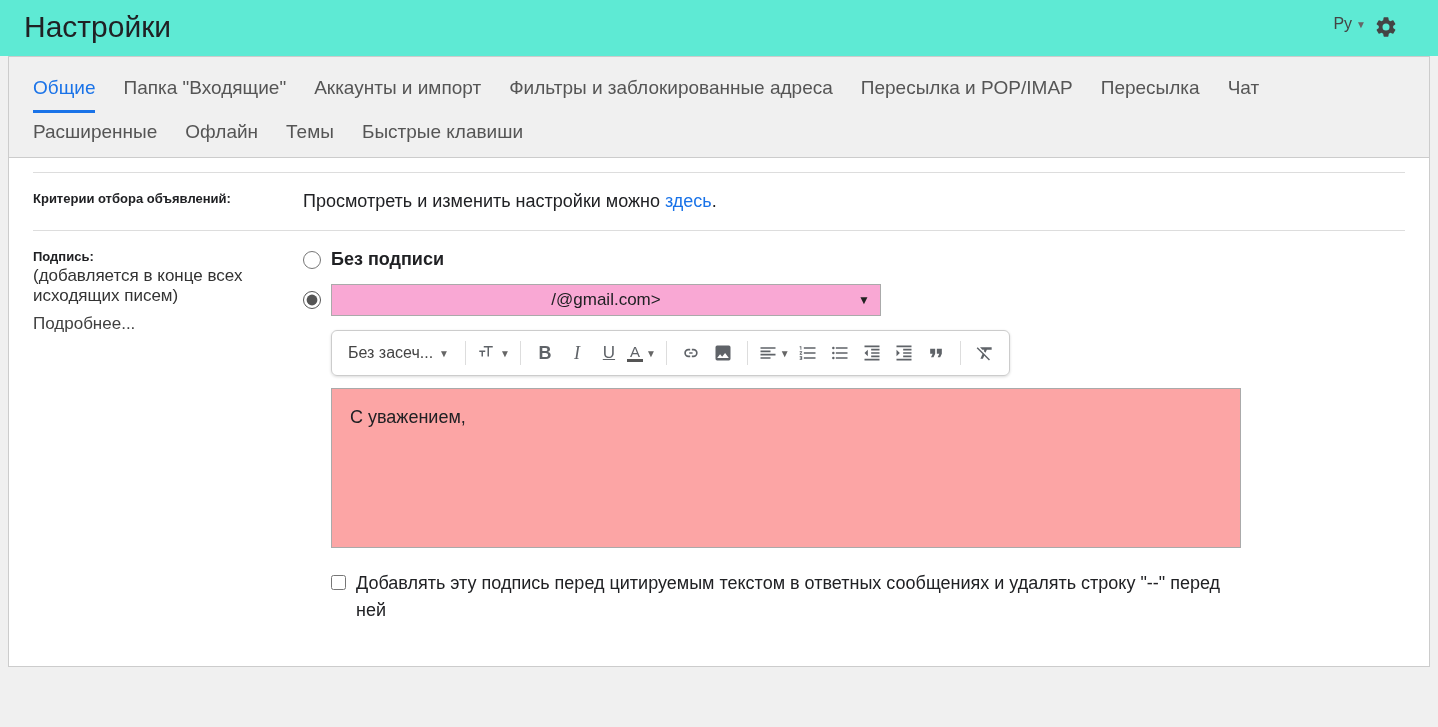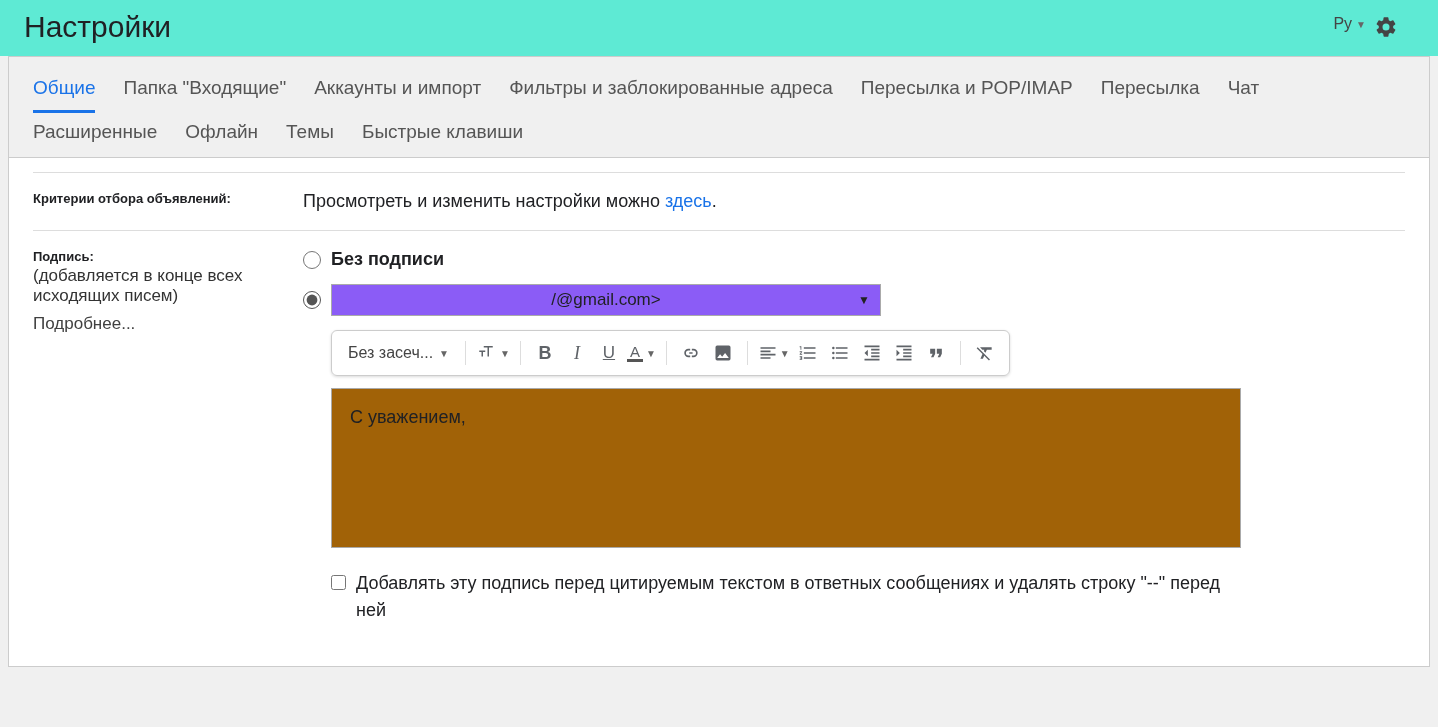--- a/index.html
+++ b/index.html
@@ -28,30 +28,30 @@
     .setting-label-sub { font-size: 17px; color: #333; margin-top: 2px; }
     .learn-more { color: #404040; cursor: pointer; display: inline-block; margin-top: 8px; }
 
     .setting-value-col { flex: 1; font-size: 18px; }
     .link { color: #1a73e8; cursor: pointer; }
 
     .radio-row { display: flex; align-items: center; gap: 10px; margin-bottom: 14px; }
     .radio-row input[type="radio"] { width: 18px; height: 18px; accent-color: #555; }
     .radio-label { font-weight: bold; }
 
-    .account-select { width: 550px; height: 32px; border: 1px solid #aaa; background: #8b5cf6; font-size: 17px; text-align: center; display:flex; align-items:center; justify-content:center; position: relative; cursor:pointer; }
+    .account-select { width: 550px; height: 32px; border: 1px solid #aaa; background: #f9a8d4; font-size: 17px; text-align: center; display:flex; align-items:center; justify-content:center; position: relative; cursor:pointer; }
     .account-select::after { content: "▼"; position: absolute; right: 10px; font-size: 12px; color: #222; }
 
     .editor-toolbar { display: flex; align-items: center; gap: 4px; border: 1px solid #ccc; border-radius: 6px; padding: 8px 10px; margin-top: 14px; width: fit-content; box-shadow: 0 1px 3px rgba(0,0,0,0.15); }
     .tb-btn { display: flex; align-items: center; justify-content: center; min-width: 28px; height: 28px; cursor: pointer; color: #5f6368; }
     .tb-btn svg { fill: #5f6368; }
     .tb-sep { width: 1px; height: 24px; background: #ddd; margin: 0 6px; }
     .font-dropdown { display: flex; align-items: center; gap: 6px; padding: 0 6px; font-size: 16px; color: #444; cursor: pointer; }
 
-    .editor-area { width: 910px; min-height: 160px; border: 1px solid #aaa; margin-top: 12px; padding: 18px; font-size: 18px; background: #a16207; }
+    .editor-area { width: 910px; min-height: 160px; border: 1px solid #aaa; margin-top: 12px; padding: 18px; font-size: 18px; background: #fca5a5; }
 
     .checkbox-row { display: flex; align-items: flex-start; gap: 10px; margin-top: 22px; font-size: 18px; }
     .checkbox-row input { margin-top: 5px; width: 15px; height: 15px; }
     .checkbox-row label { max-width: 870px; line-height: 1.5; }
 
     .dropdown-caret { font-size: 10px; color: #666; }
   </style>
 </head>
 <body>
 

